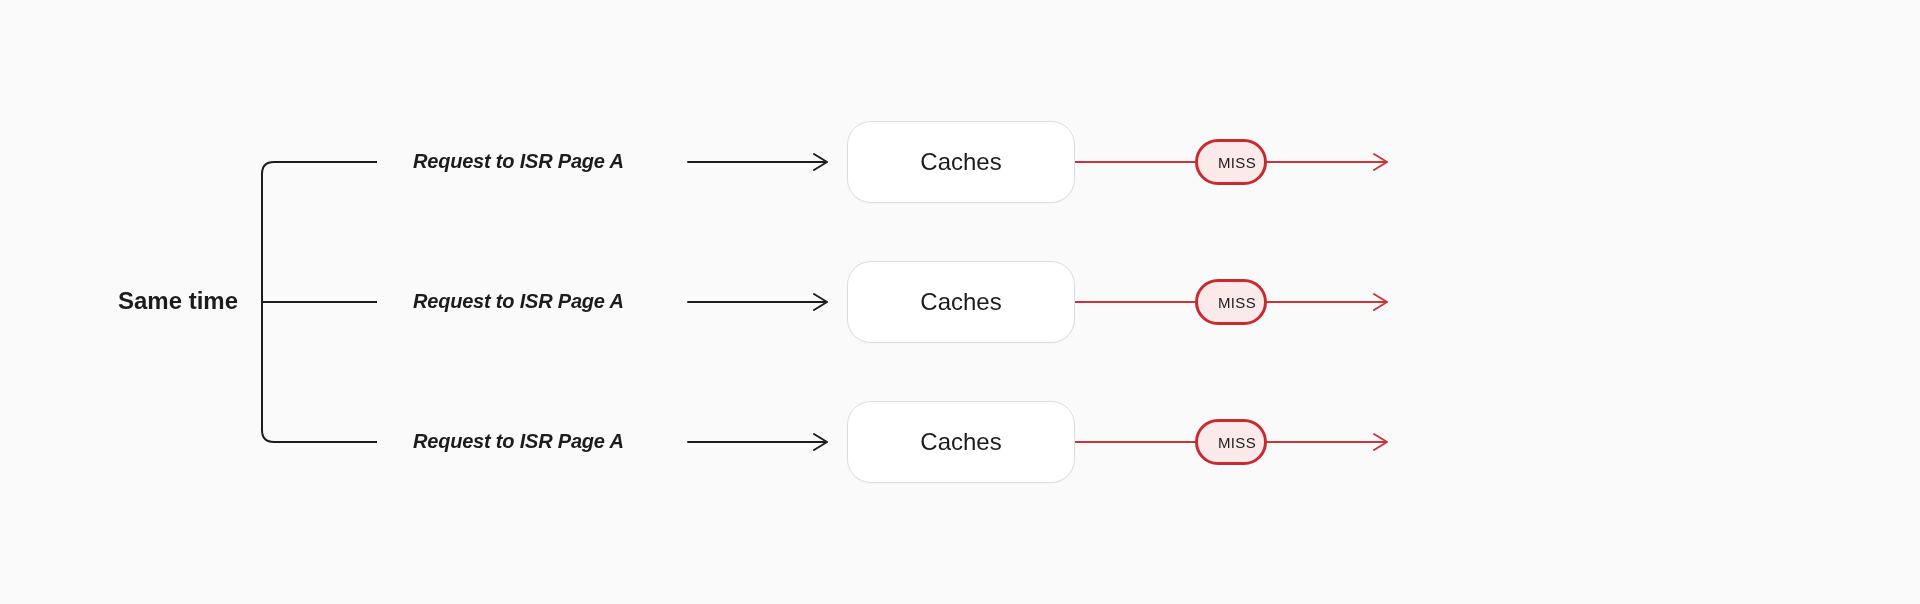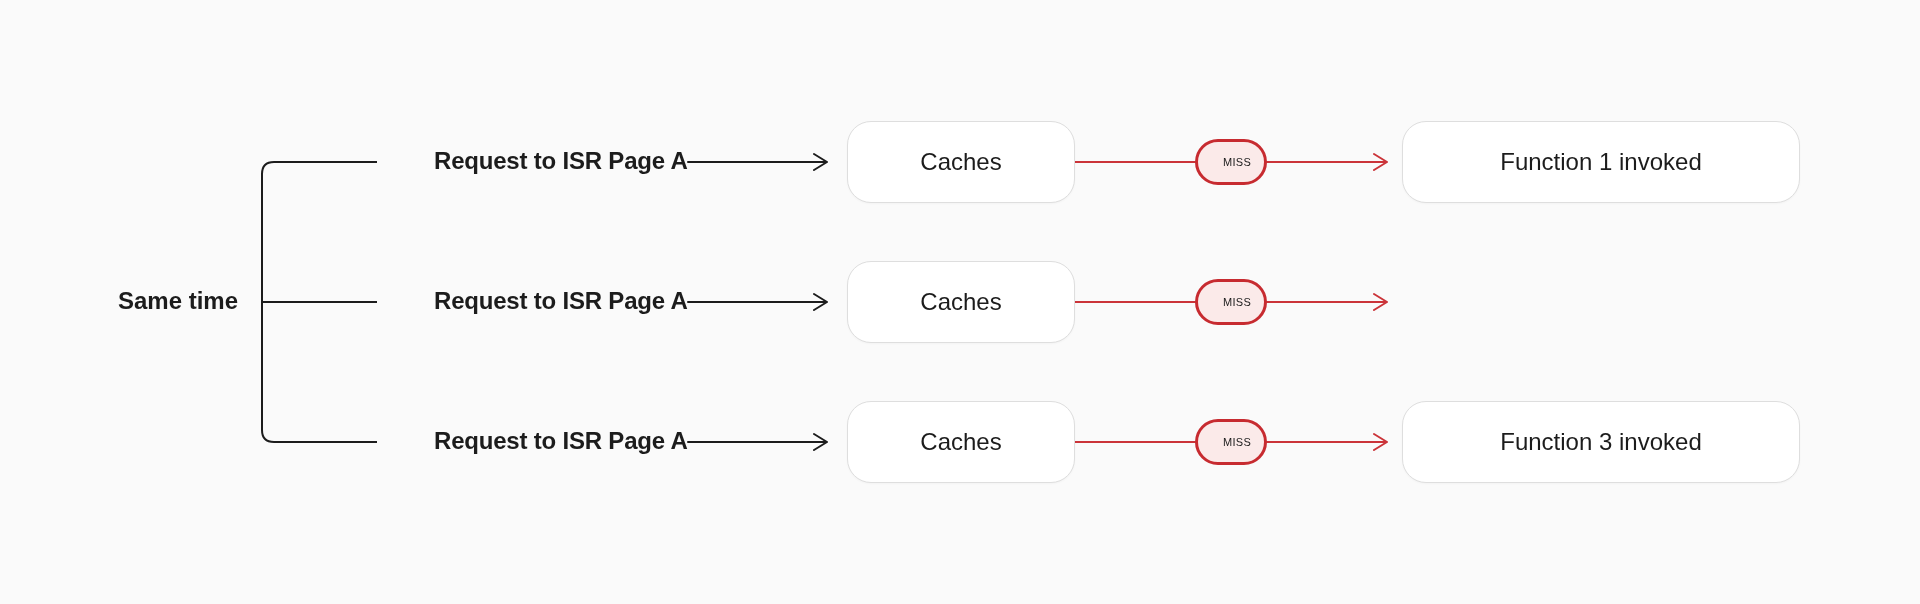--- a/index.html
+++ b/index.html
@@ -57,28 +57,29 @@
   .connectors path {
     fill: none;
     stroke-width: 2;
     stroke-linecap: round;
     stroke-linejoin: round;
   }
   .stroke-ink { stroke: var(--ink, #1C1C1C); }
   .stroke-red { stroke: var(--red, #CB3439); }
   .req-label {
     position: absolute;
-    left: 434px;
+    left: 413px;
     top: 50%;
     transform: translateY(-52%);
-    font-size: 24px;
+    font-size: 20px;
     font-weight: 700;
     letter-spacing: -0.2px;
     white-space: nowrap;
     color: var(--ink, #1C1C1C);
+    font-style: italic;
   }
   .node-box {
     position: absolute;
     top: 0;
     height: 82px;
     box-sizing: border-box;
     background: var(--box-bg, #FFFFFF);
     border: 1px solid var(--box-border, #DEDEDE);
     border-radius: 24px;
     display: flex;
@@ -102,21 +103,21 @@
     height: 46px;
     box-sizing: border-box;
     background: var(--pill-bg, #FBEAE9);
     border: 3px solid var(--pill-border, #C72B30);
     border-radius: 23px;
     display: flex;
     align-items: center;
     justify-content: center;
   }
   .miss-pill .pill-label {
-    font-size: 11px;
+    font-size: 15px;
     font-weight: 500;
     letter-spacing: 0.3px;
     color: var(--pill-text, #1C1C1C);
     white-space: nowrap;
     margin-left: 12px;
   }
 </style>
 </head>
 <body>
 
@@ -135,23 +136,20 @@
       <path class="stroke-red" d="M1075 41 H1195"></path>
       <path class="stroke-red" d="M1267 41 H1386 M1374 33 L1387 41 L1374 49"></path>
     </svg>
     <div class="req-label">Request to ISR Page A</div>
     <div class="node-box caches-box">
       <span class="node-label">Caches</span>
     </div>
     <div class="miss-pill">
       <span class="pill-label">MISS</span>
     </div>
-    <div class="node-box function-box">
-      <span class="node-label">Function 1 invoked</span>
-    </div>
   </div>
 
   <div class="row row-2">
     <svg class="connectors" viewBox="0 0 1920 82" xmlns="http://www.w3.org/2000/svg" aria-hidden="true">
       <path class="stroke-ink" d="M688 41 H826 M814 33 L827 41 L814 49"></path>
       <path class="stroke-red" d="M1075 41 H1195"></path>
       <path class="stroke-red" d="M1267 41 H1386 M1374 33 L1387 41 L1374 49"></path>
     </svg>
     <div class="req-label">Request to ISR Page A</div>
     <div class="node-box caches-box">
@@ -168,18 +166,15 @@
       <path class="stroke-red" d="M1075 41 H1195"></path>
       <path class="stroke-red" d="M1267 41 H1386 M1374 33 L1387 41 L1374 49"></path>
     </svg>
     <div class="req-label">Request to ISR Page A</div>
     <div class="node-box caches-box">
       <span class="node-label">Caches</span>
     </div>
     <div class="miss-pill">
       <span class="pill-label">MISS</span>
     </div>
-    <div class="node-box function-box">
-      <span class="node-label">Function 3 invoked</span>
-    </div>
   </div>
 
 </div>
 
 </body></html>

